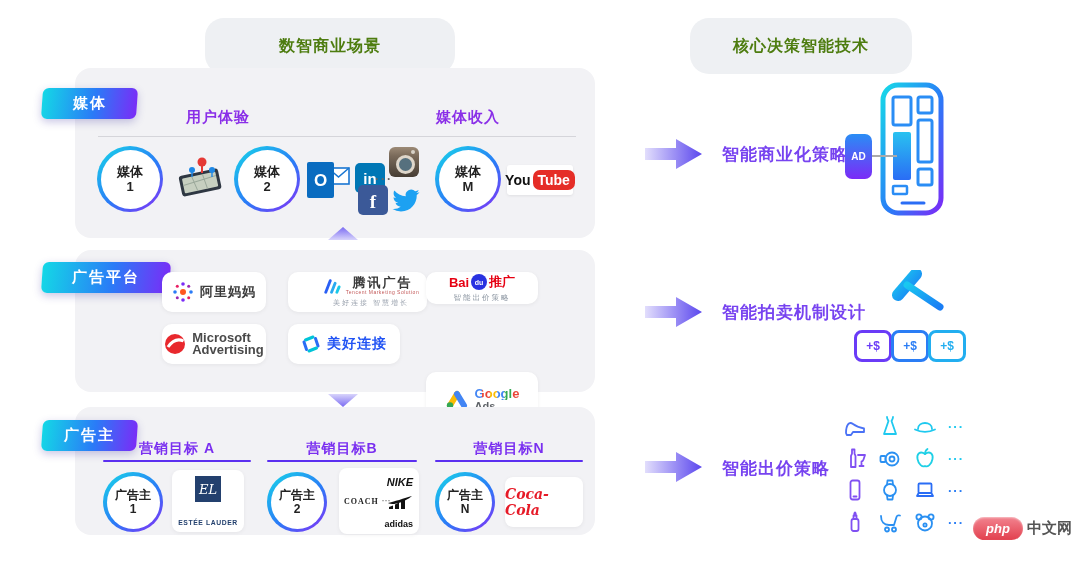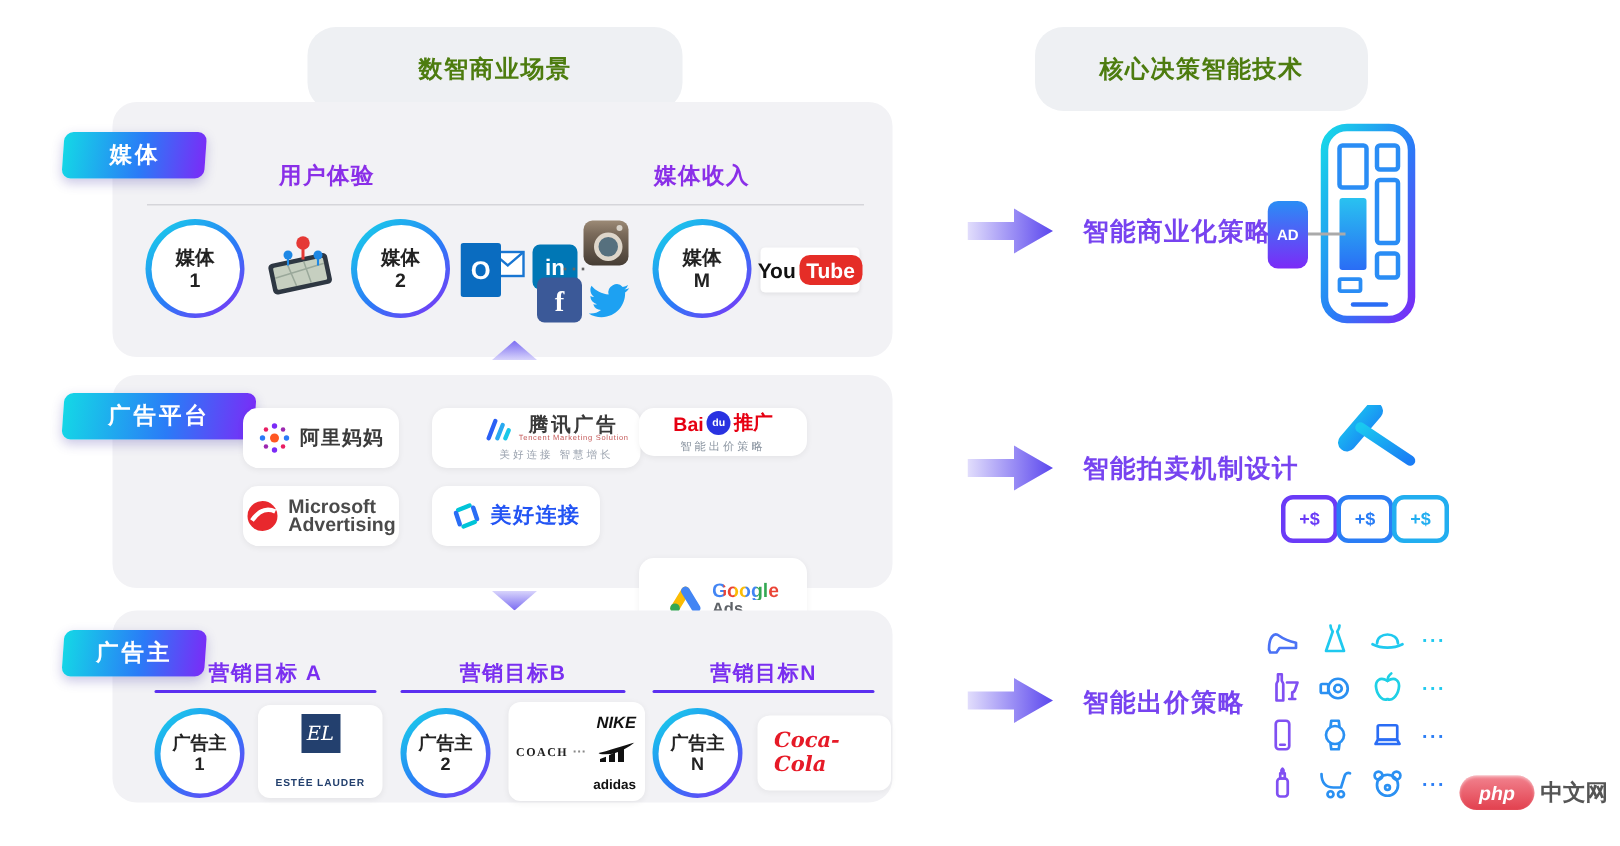--- a/index.html
+++ b/index.html
@@ -66,21 +66,21 @@
   .ms-text{color:#4a4a4a;font-size:13px;font-weight:bold;line-height:12px;}
   .oe-name{color:#2254f4;font-size:14px;font-weight:bold;letter-spacing:1px;}
   .gg-word{font-size:13px;font-weight:bold;
            background:linear-gradient(90deg,#4285F4 0 16%,#EA4335 16% 33%,#FBBC05 33% 50%,#4285F4 50% 66%,#34A853 66% 83%,#EA4335 83% 100%);
            -webkit-background-clip:text;background-clip:text;color:transparent;}
   .gg-ads{font-size:11px;color:#5f6368;font-weight:bold;}
 
   
   .goal-title{position:absolute;color:#7a2ff0;font-size:14px;font-weight:bold;text-align:center;letter-spacing:1px;}
   .goal-line{position:absolute;height:2px;background:#5b2ff0;border-radius:1px;}
-  .adv-card{position:absolute;background:#fff;border-radius:8px;box-shadow:0 1px 4px rgba(0,0,0,.06);padding-left:11px;}
+  .adv-card{position:absolute;background:#fff;border-radius:8px;box-shadow:0 1px 4px rgba(0,0,0,.06);}
   .el-mono{position:absolute;left:50%;top:6px;transform:translateX(-50%);width:26px;height:26px;
            background:#23406e;color:#fff;display:flex;align-items:center;justify-content:center;
            font-family:"DejaVu Serif","Liberation Serif",serif;font-style:italic;font-size:13px;}
   .el-name{position:absolute;left:0;right:0;bottom:6px;text-align:center;color:#23406e;
            font-size:6.8px;letter-spacing:.6px;font-weight:bold;}
   .nike-word{font-style:italic;font-weight:bold;font-size:11px;color:#111;line-height:10px;}
   .coach-word{font-family:"Liberation Serif",serif;font-weight:bold;font-size:8px;letter-spacing:1px;color:#222;}
   .adidas-word{font-weight:bold;font-size:9px;color:#111;line-height:8px;}
   .coke-word{font-family:"DejaVu Serif","Liberation Serif",serif;font-style:italic;font-weight:bold;
              font-size:14px;color:#e61a27;}

